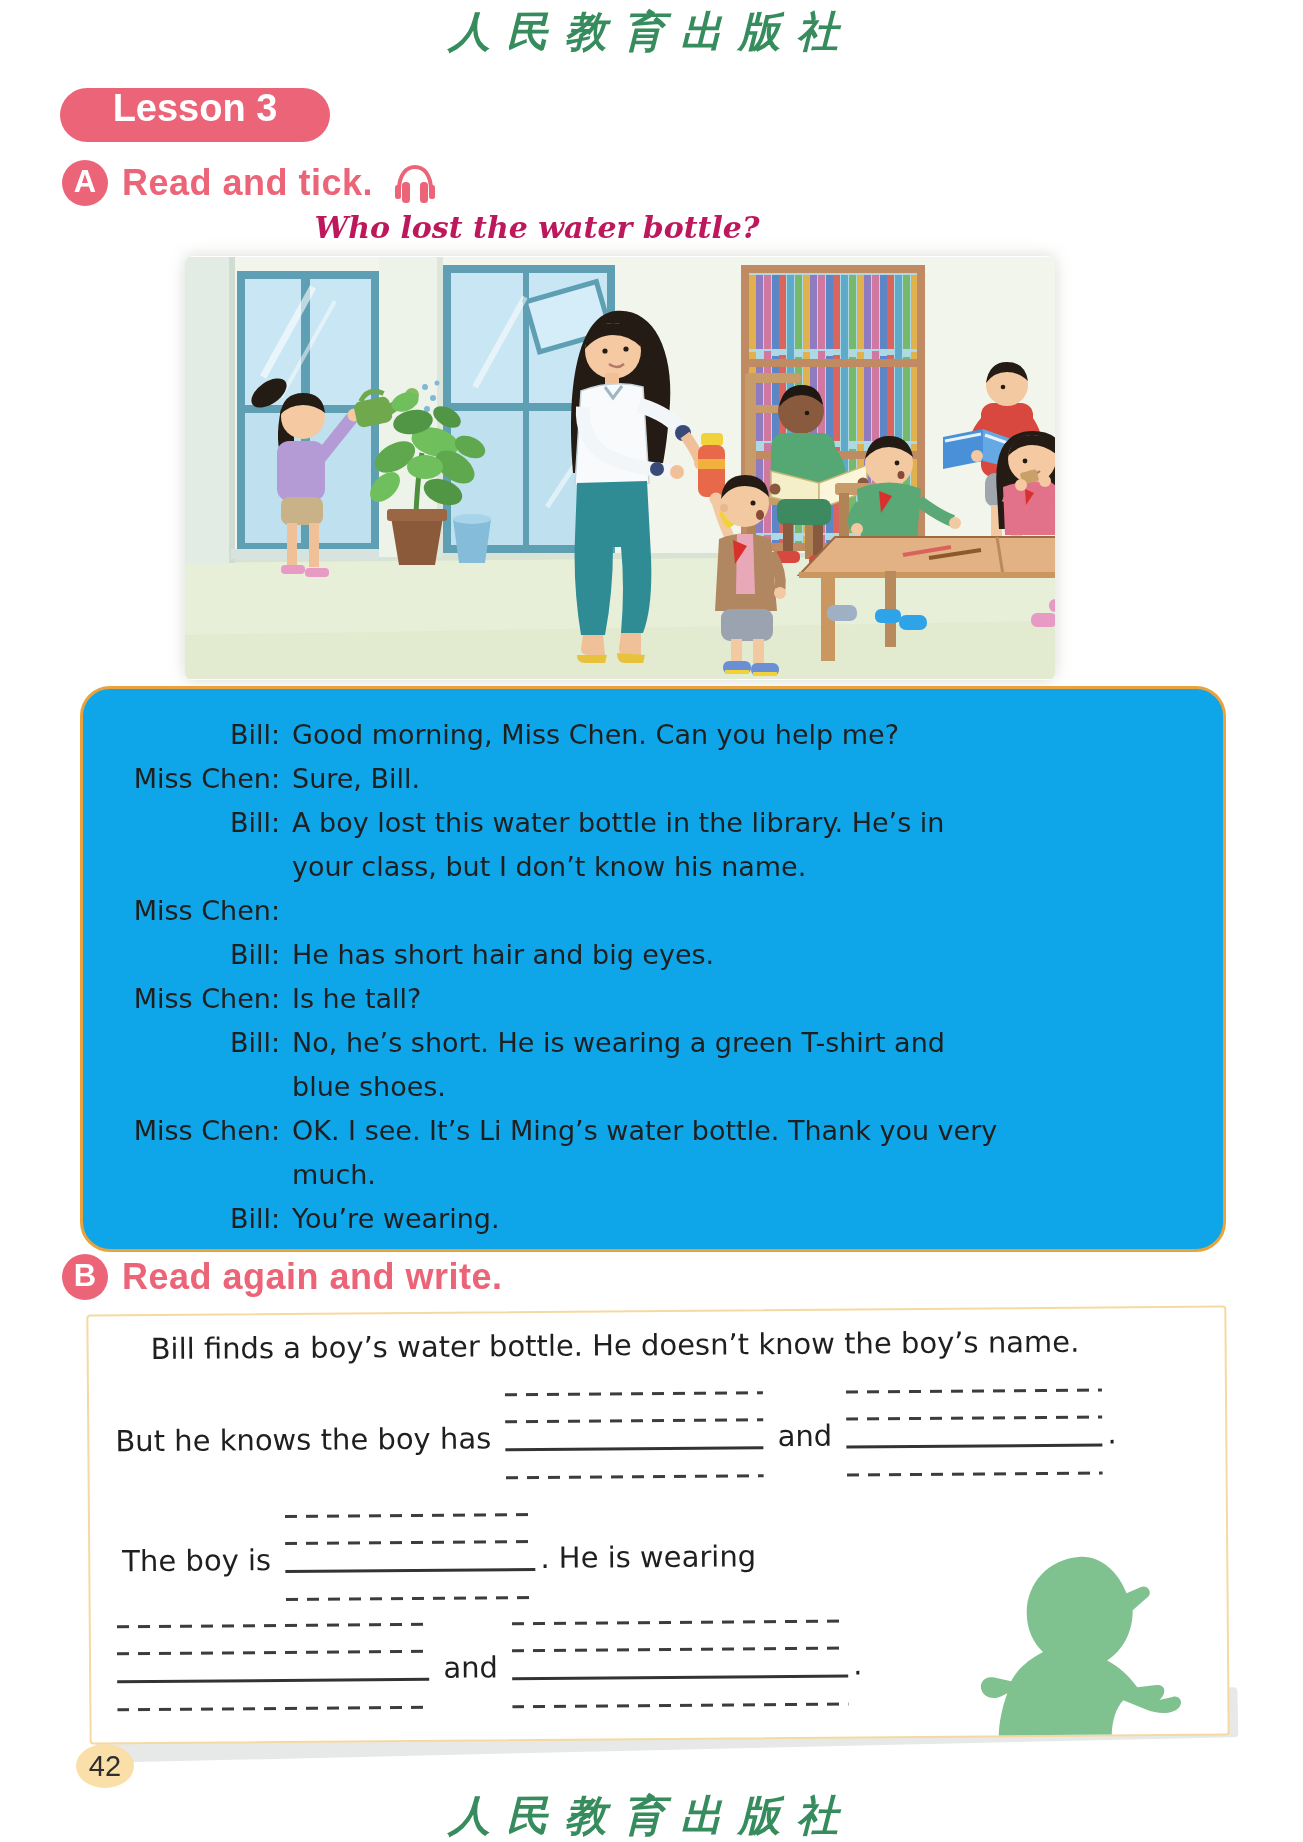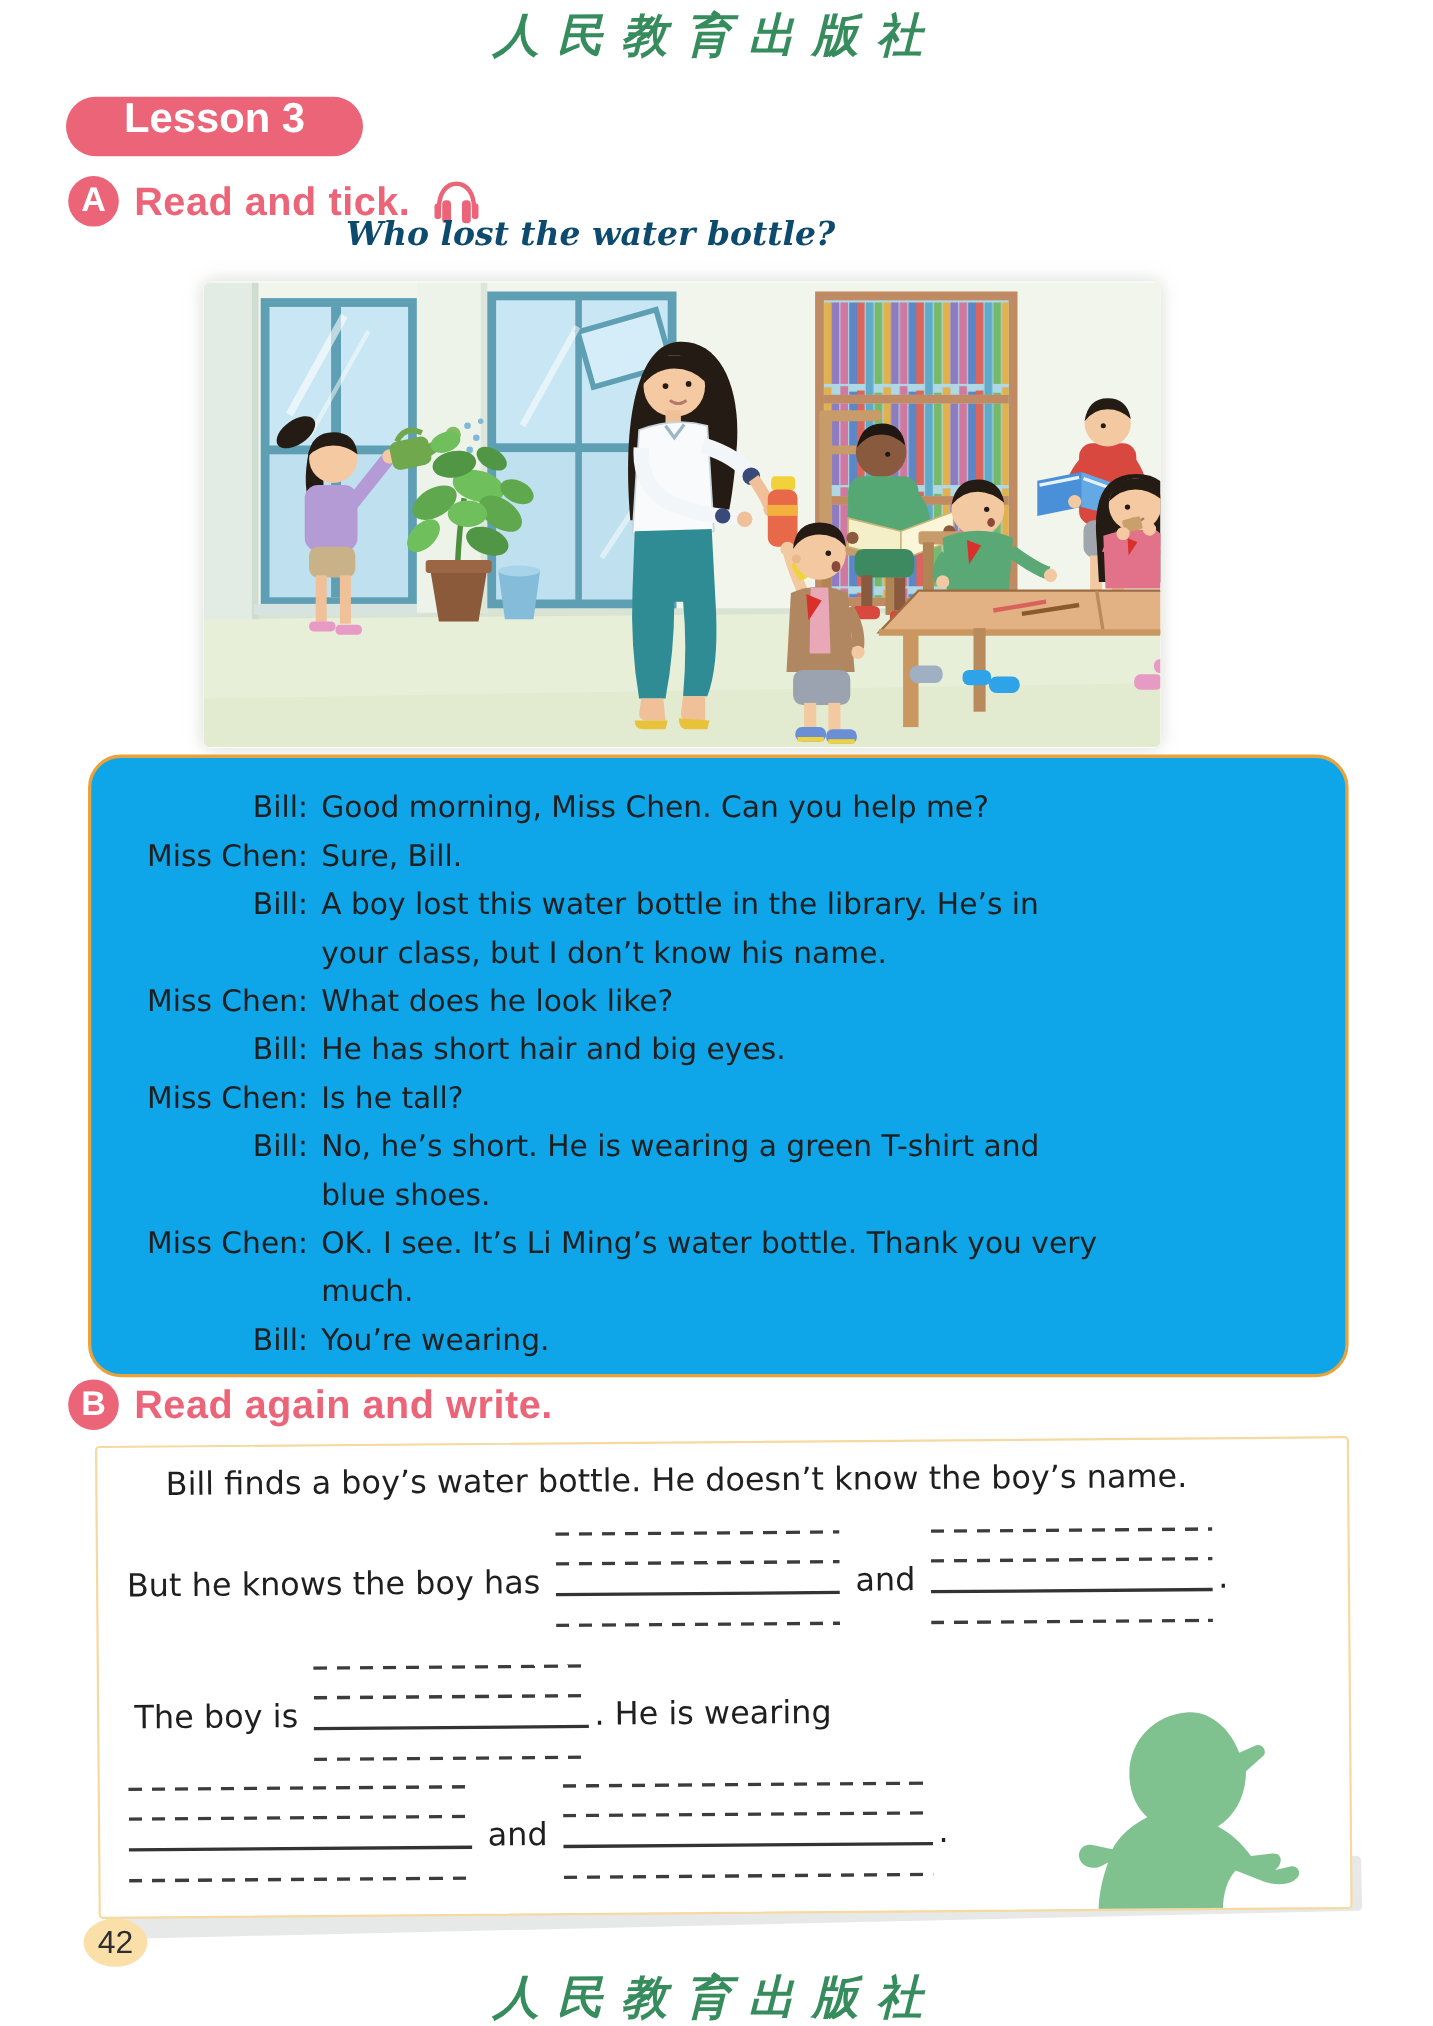--- a/index.html
+++ b/index.html
@@ -21,22 +21,22 @@
   
   .section-head{position:absolute;display:flex;align-items:center;gap:14px;}
   .section-head.a{left:62px;top:160px;}
   .section-head.b{left:62px;top:1254px;}
   .badge{width:46px;height:46px;border-radius:50%;background:#EC6478;color:#fff;
     font-size:31px;font-weight:bold;display:flex;align-items:center;justify-content:center;padding-bottom:2px;box-sizing:border-box;}
   .section-title{color:#EC6478;font-size:36px;font-weight:bold;letter-spacing:.5px;}
   .hp-icon{display:flex;align-items:flex-end;margin-left:4px;}
 
   
-  .passage-title{position:absolute;left:185px;top:196px;width:704px;text-align:center;
-    font-family:"DejaVu Serif",serif;font-style:italic;font-weight:bold;font-size:30px;color:#0c4a6e;}
+  .passage-title{position:absolute;left:185px;top:210px;width:704px;text-align:center;
+    font-family:"DejaVu Serif",serif;font-style:italic;font-weight:bold;font-size:30px;color:#be185d;}
 
   
   .illustration{position:absolute;left:185px;top:256px;width:870px;height:424px;
     border-radius:8px;overflow:hidden;box-shadow:0 0 16px rgba(140,155,130,.35);}
 
   
   .dialog-box{position:absolute;left:80px;top:686px;width:1146px;height:566px;
     border:3px solid #E8A33D;border-radius:30px;background:#0ea5e9;box-sizing:border-box;
     padding:24px 26px 0 22px;font-family:"DejaVu Sans",sans-serif;font-size:27px;}
   .dlg-row{display:flex;}
@@ -346,21 +346,20 @@
       <div class="dlg-speaker">Miss Chen:</div>
       <div class="dlg-text">Sure, Bill.</div>
     </div>
     <div class="dlg-row">
       <div class="dlg-speaker">Bill:</div>
       <div class="dlg-text">A boy lost this water bottle in the library. He’s in
 your class, but I don’t know his name.</div>
     </div>
     <div class="dlg-row">
       <div class="dlg-speaker">Miss Chen:</div>
-      <div class="dlg-text">What does he look like?</div>
     </div>
     <div class="dlg-row">
       <div class="dlg-speaker">Bill:</div>
       <div class="dlg-text">He has short hair and big eyes.</div>
     </div>
     <div class="dlg-row">
       <div class="dlg-speaker">Miss Chen:</div>
       <div class="dlg-text">Is he tall?</div>
     </div>
     <div class="dlg-row">

